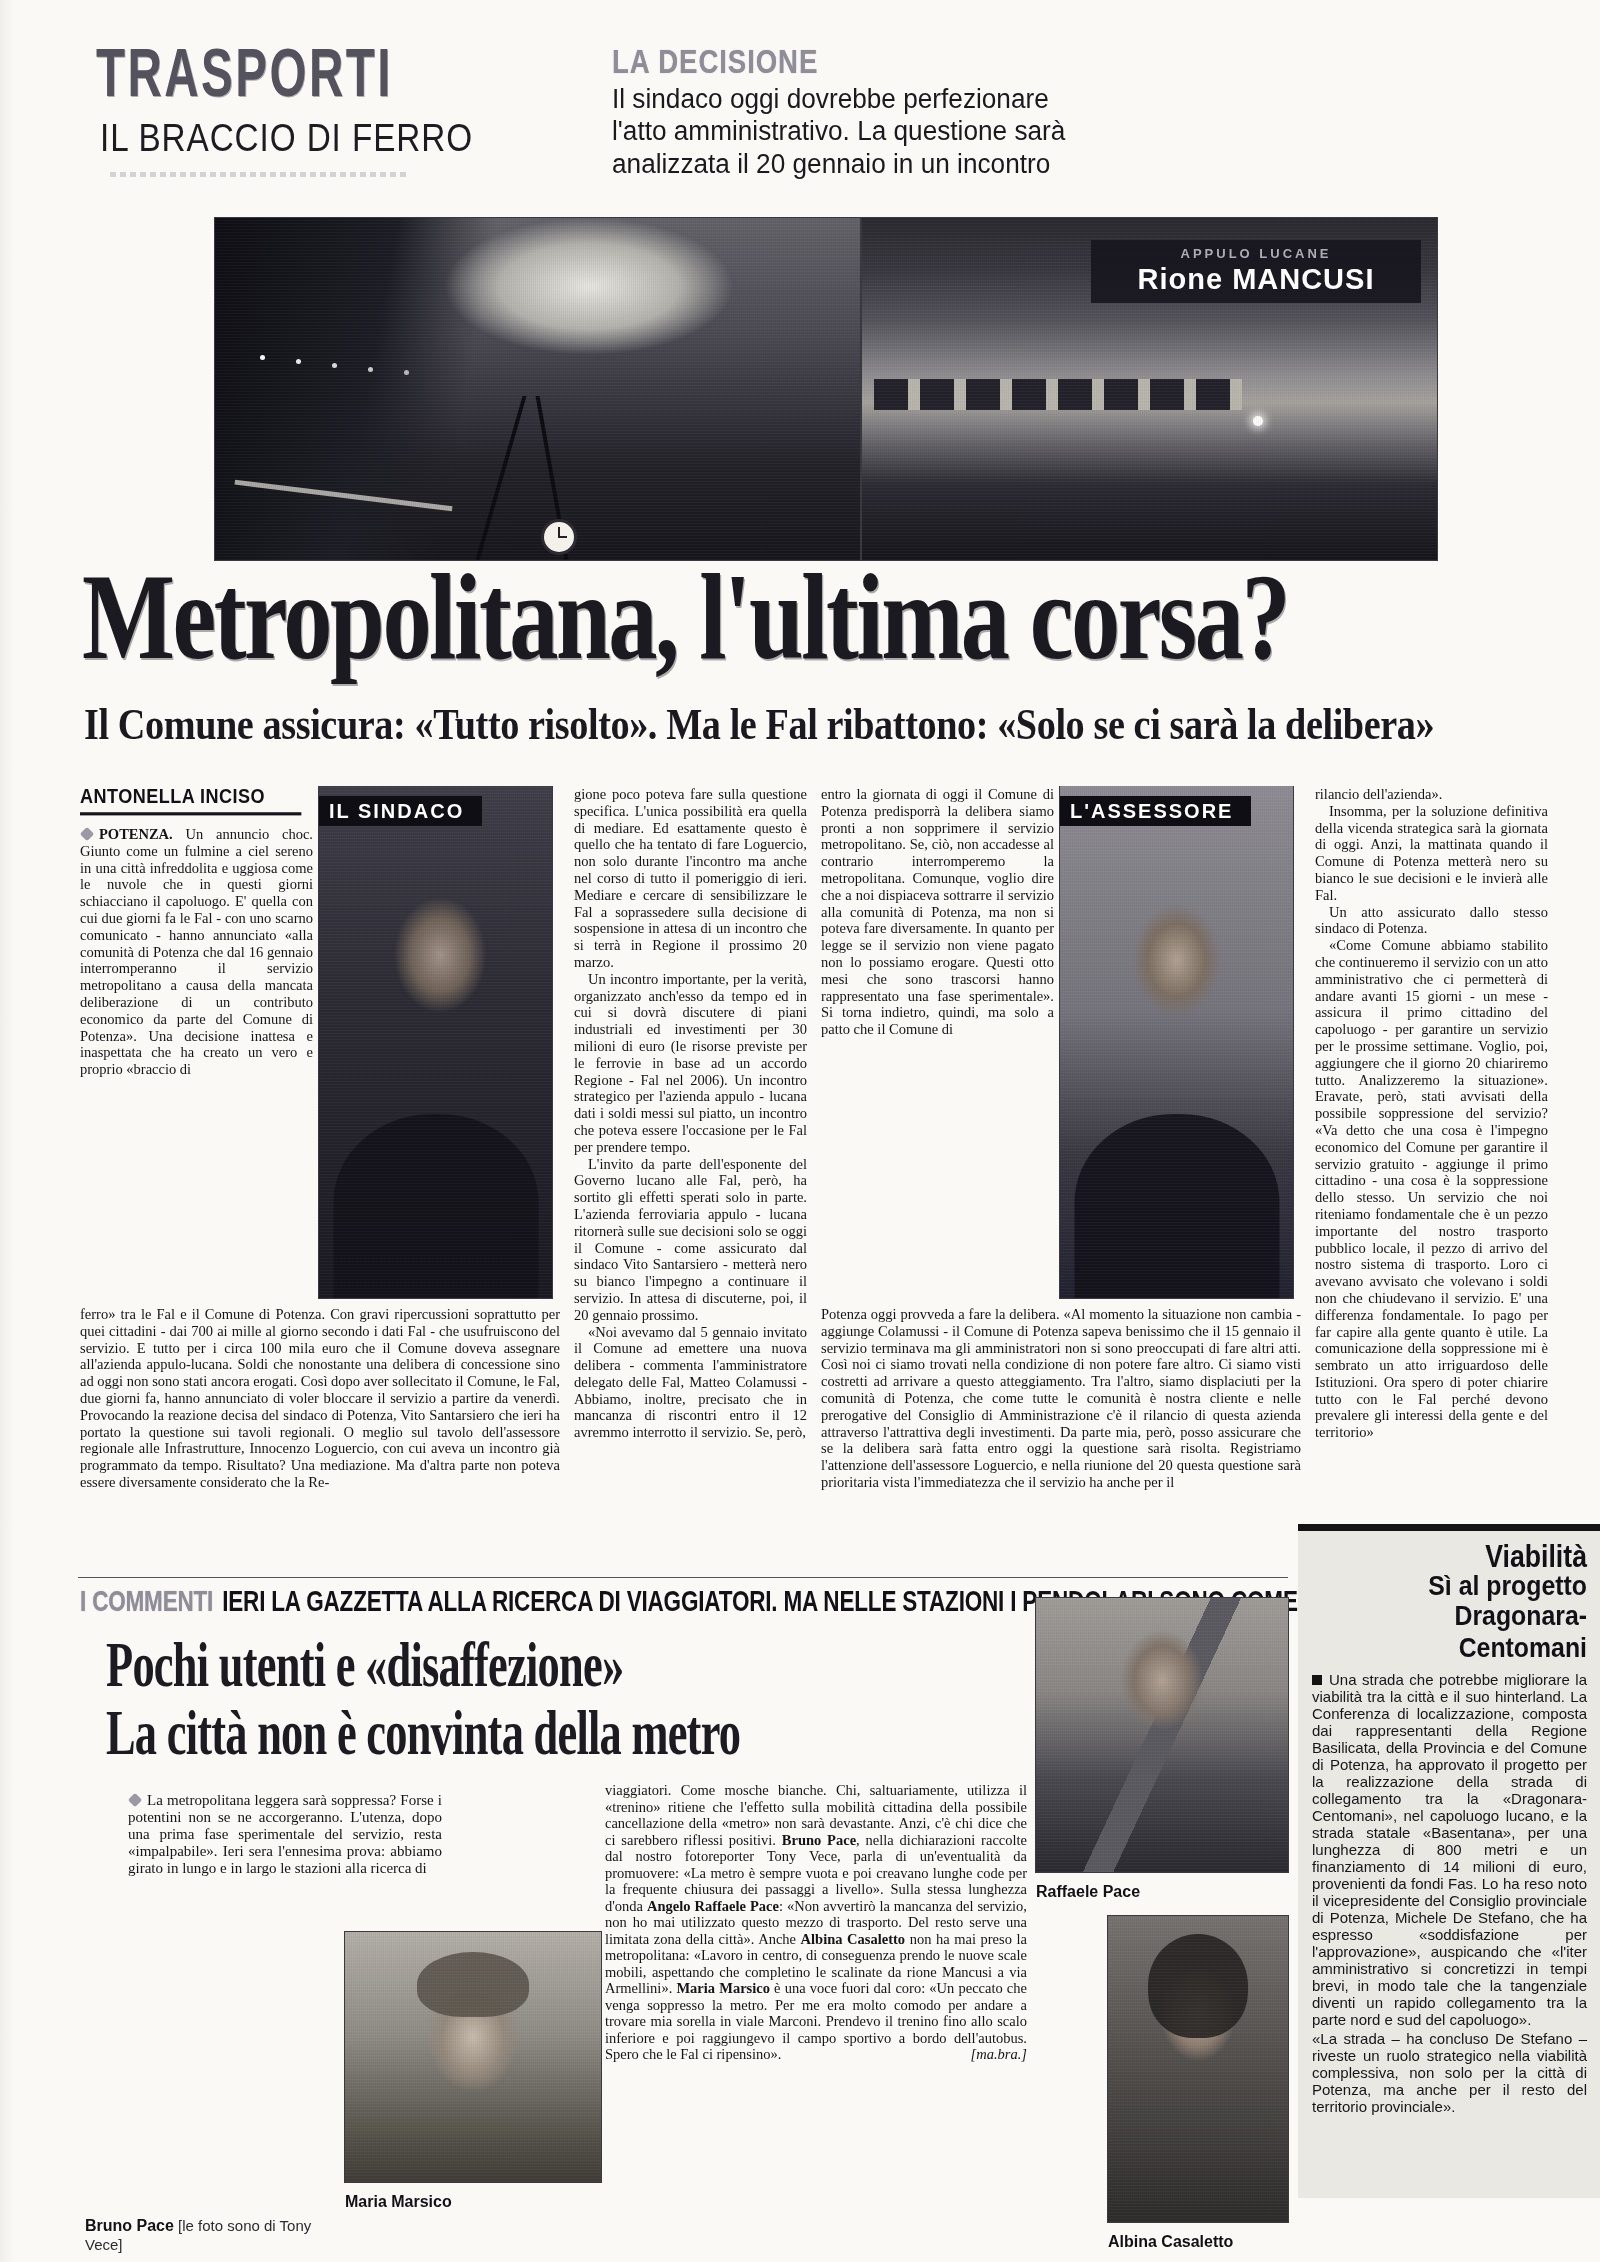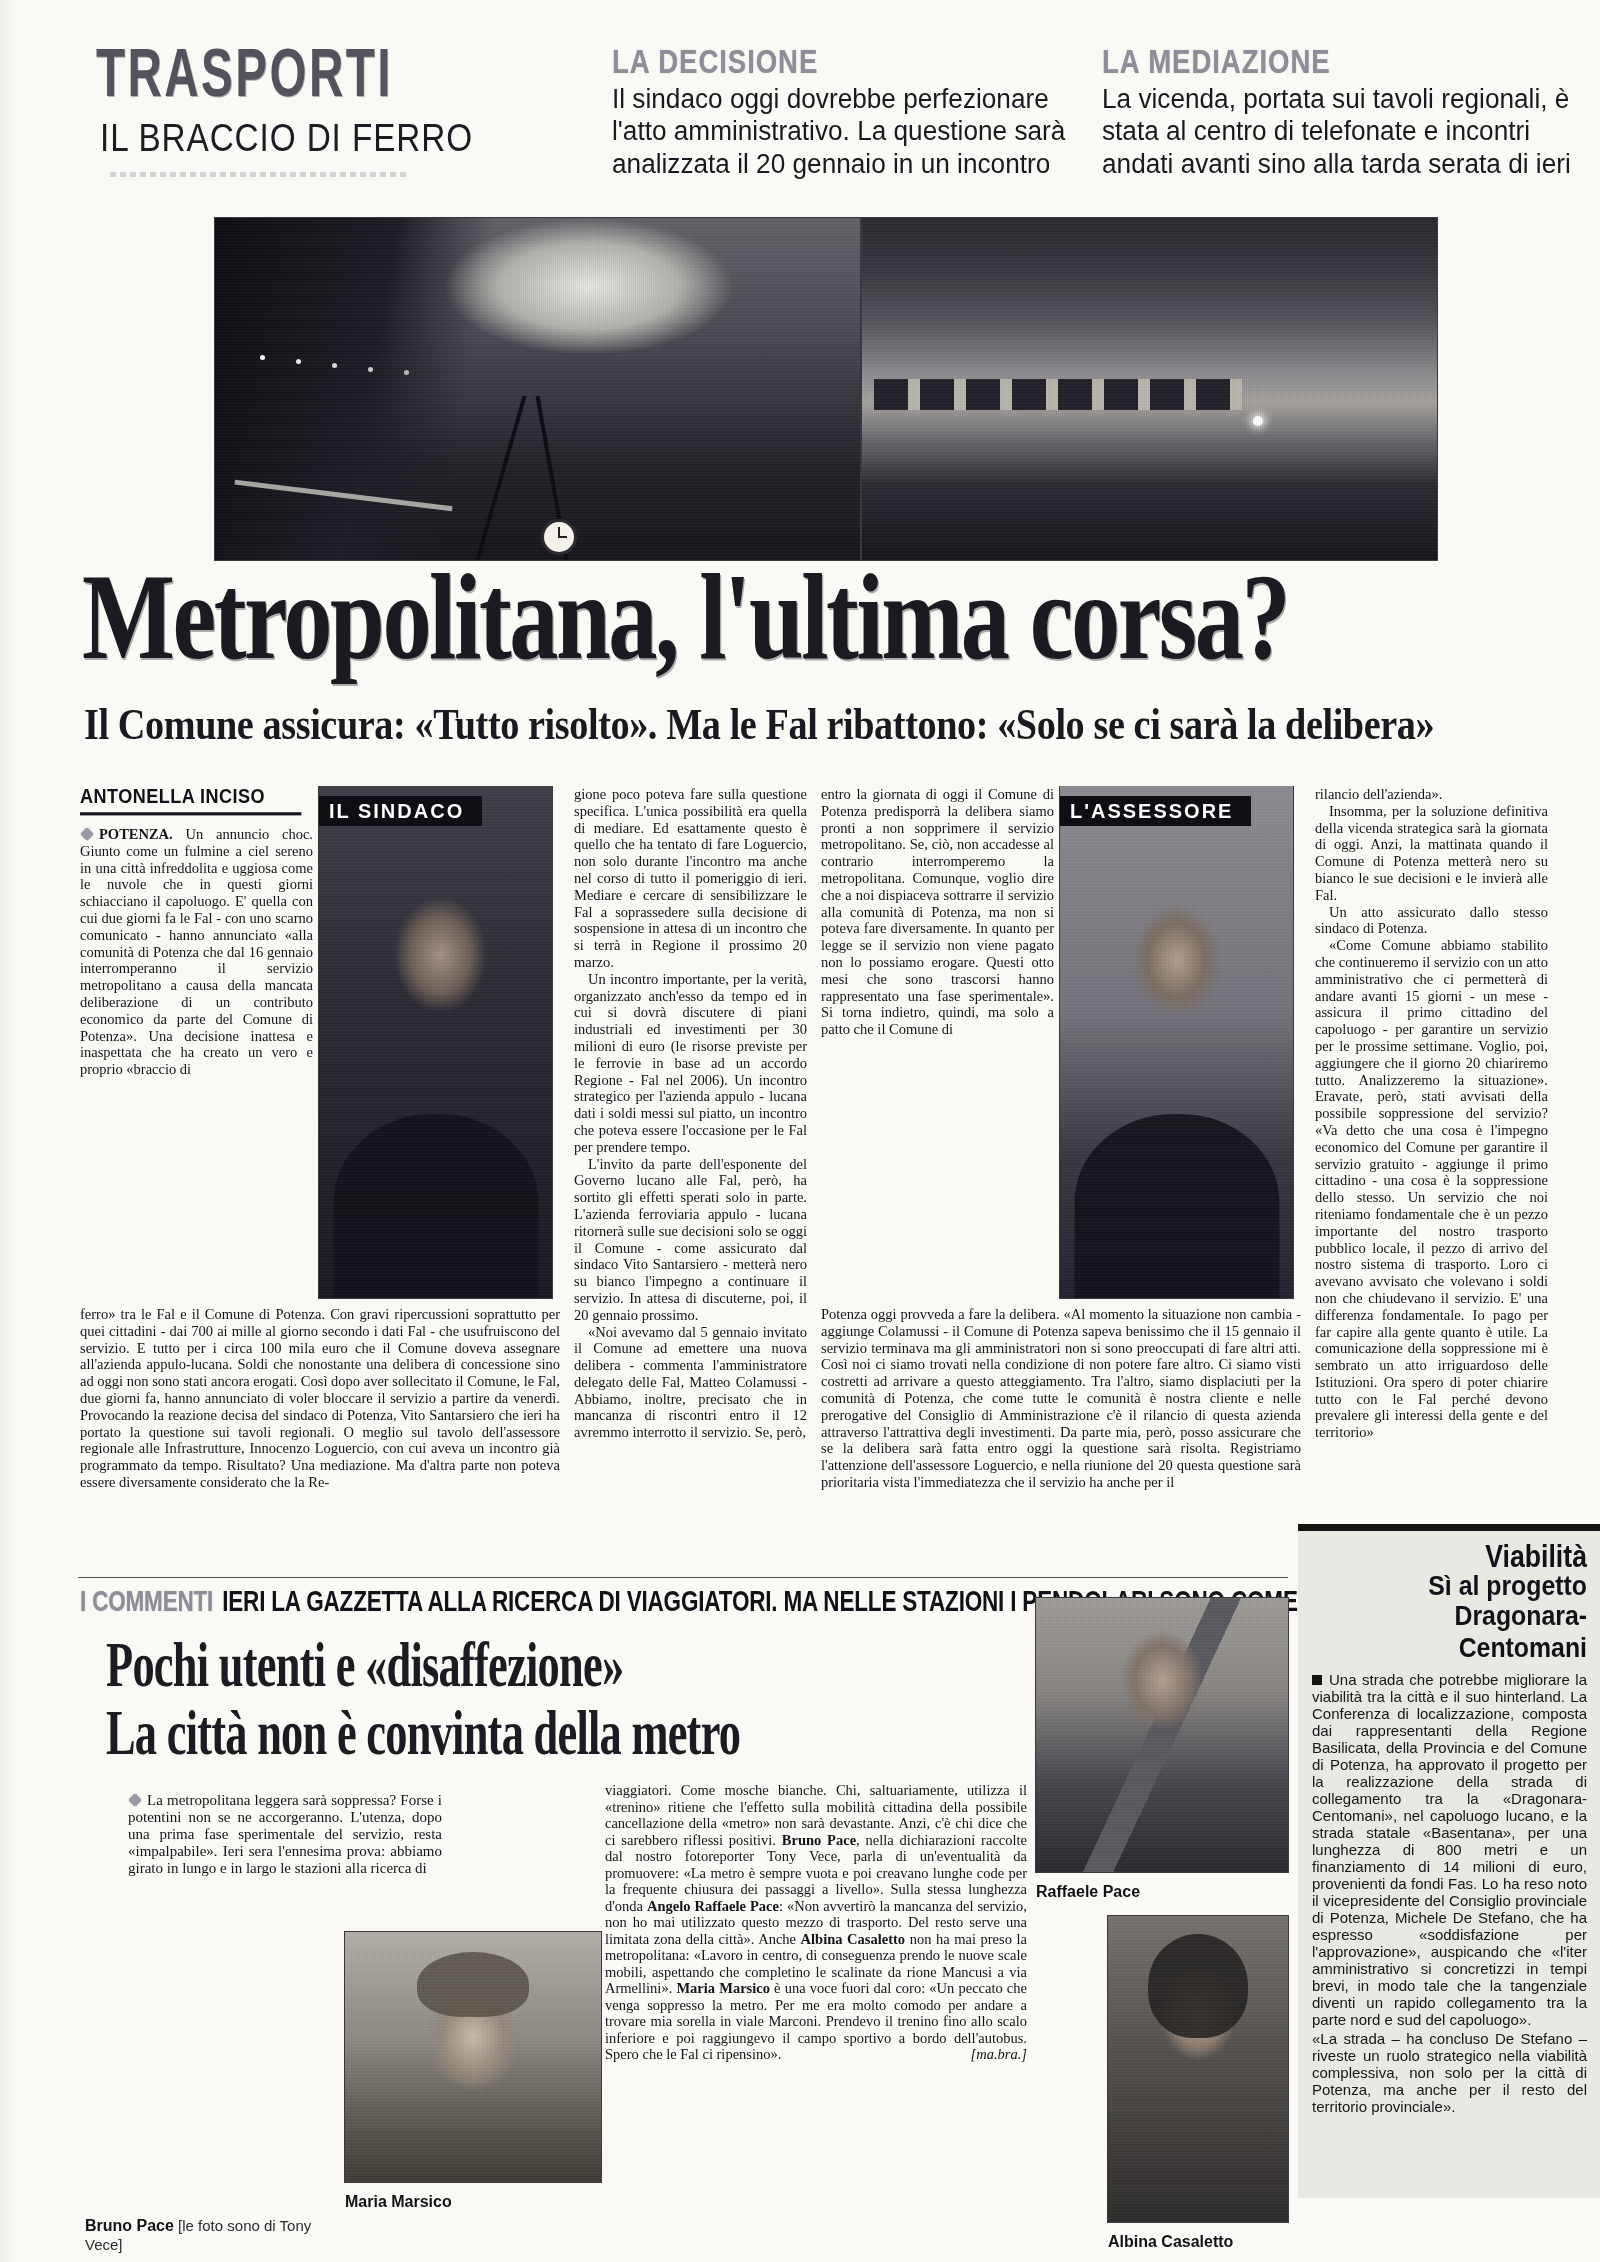--- a/index.html
+++ b/index.html
@@ -162,35 +162,35 @@
 <div id="page">
 
   <div class="trasporti">TRASPORTI</div>
   <div class="braccio">IL BRACCIO DI FERRO</div>
   <div class="smudge"></div>
 
   <div class="kicker-box" id="decisione">
     <div class="kicker-label">LA DECISIONE</div>
     <div class="kicker-text">Il sindaco oggi dovrebbe perfezionare l'atto amministrativo. La questione sarà analizzata il 20 gennaio in un incontro</div>
   </div>
-  <div class="kicker-box" id="mediazione">
-    <div class="kicker-label">LA MEDIAZIONE</div>
-    <div class="kicker-text">La vicenda, portata sui tavoli regionali, è stata al centro di telefonate e incontri andati avanti sino alla tarda serata di ieri</div>
-  </div>
 
   <div class="photo" id="photo-station">
     <div class="rail r1"></div>
     <div class="rail r2"></div>
     <div class="platform-edge"></div>
     <div class="lights"></div>
     <div class="clock"></div>
   </div>
   <div class="photo" id="photo-train">
     <div class="windows"></div>
     <div class="headlight"></div>
+    <div class="train-sign">
+      <div class="sign-top">APPULO LUCANE</div>
+      <div class="sign-main">Rione MANCUSI</div>
+    </div>
   </div>
 
 
   <h1 id="headline" style="margin:0;">Metropolitana, l'ultima corsa?</h1>
   <h2 id="subhead" style="margin:0;">Il Comune assicura: «Tutto risolto». Ma le Fal ribattono: «Solo se ci sarà la delibera»</h2>
 
   <section id="main-body">
 
     <div class="group">
       <div class="row">

